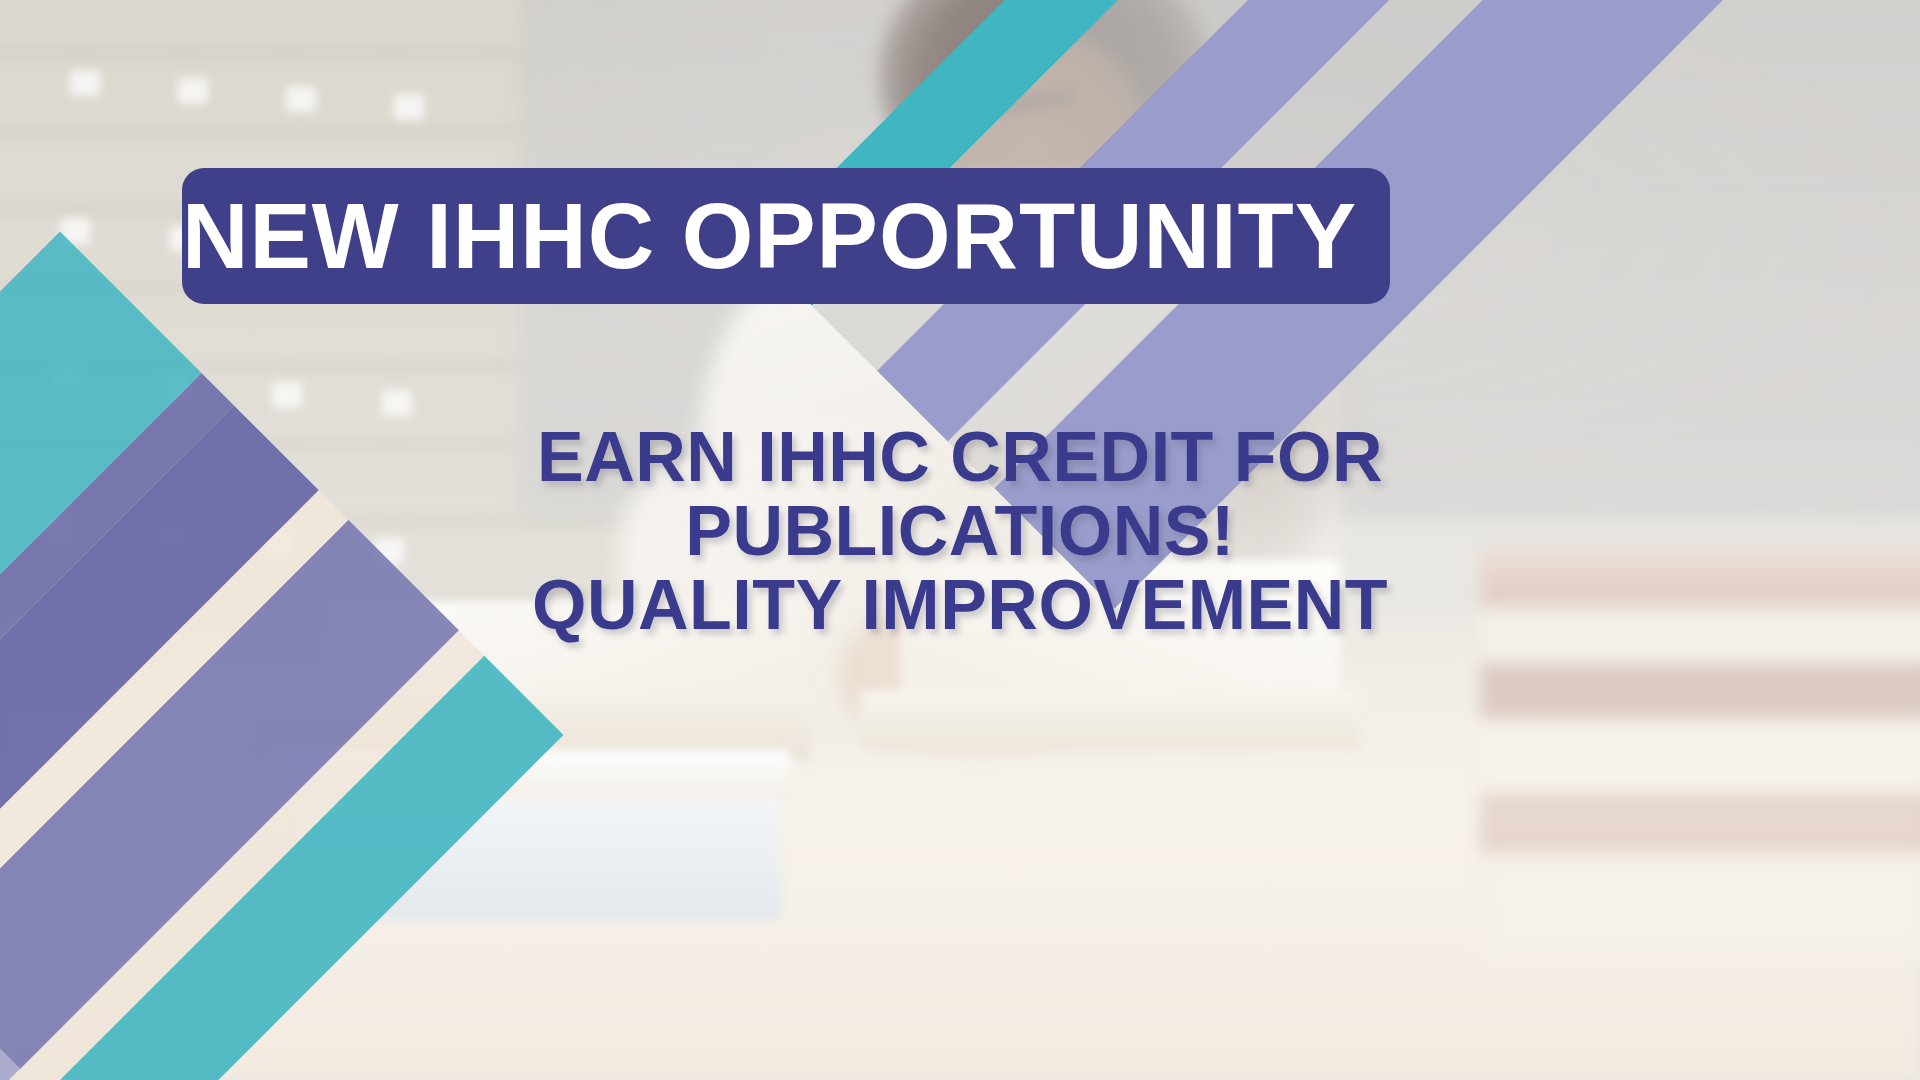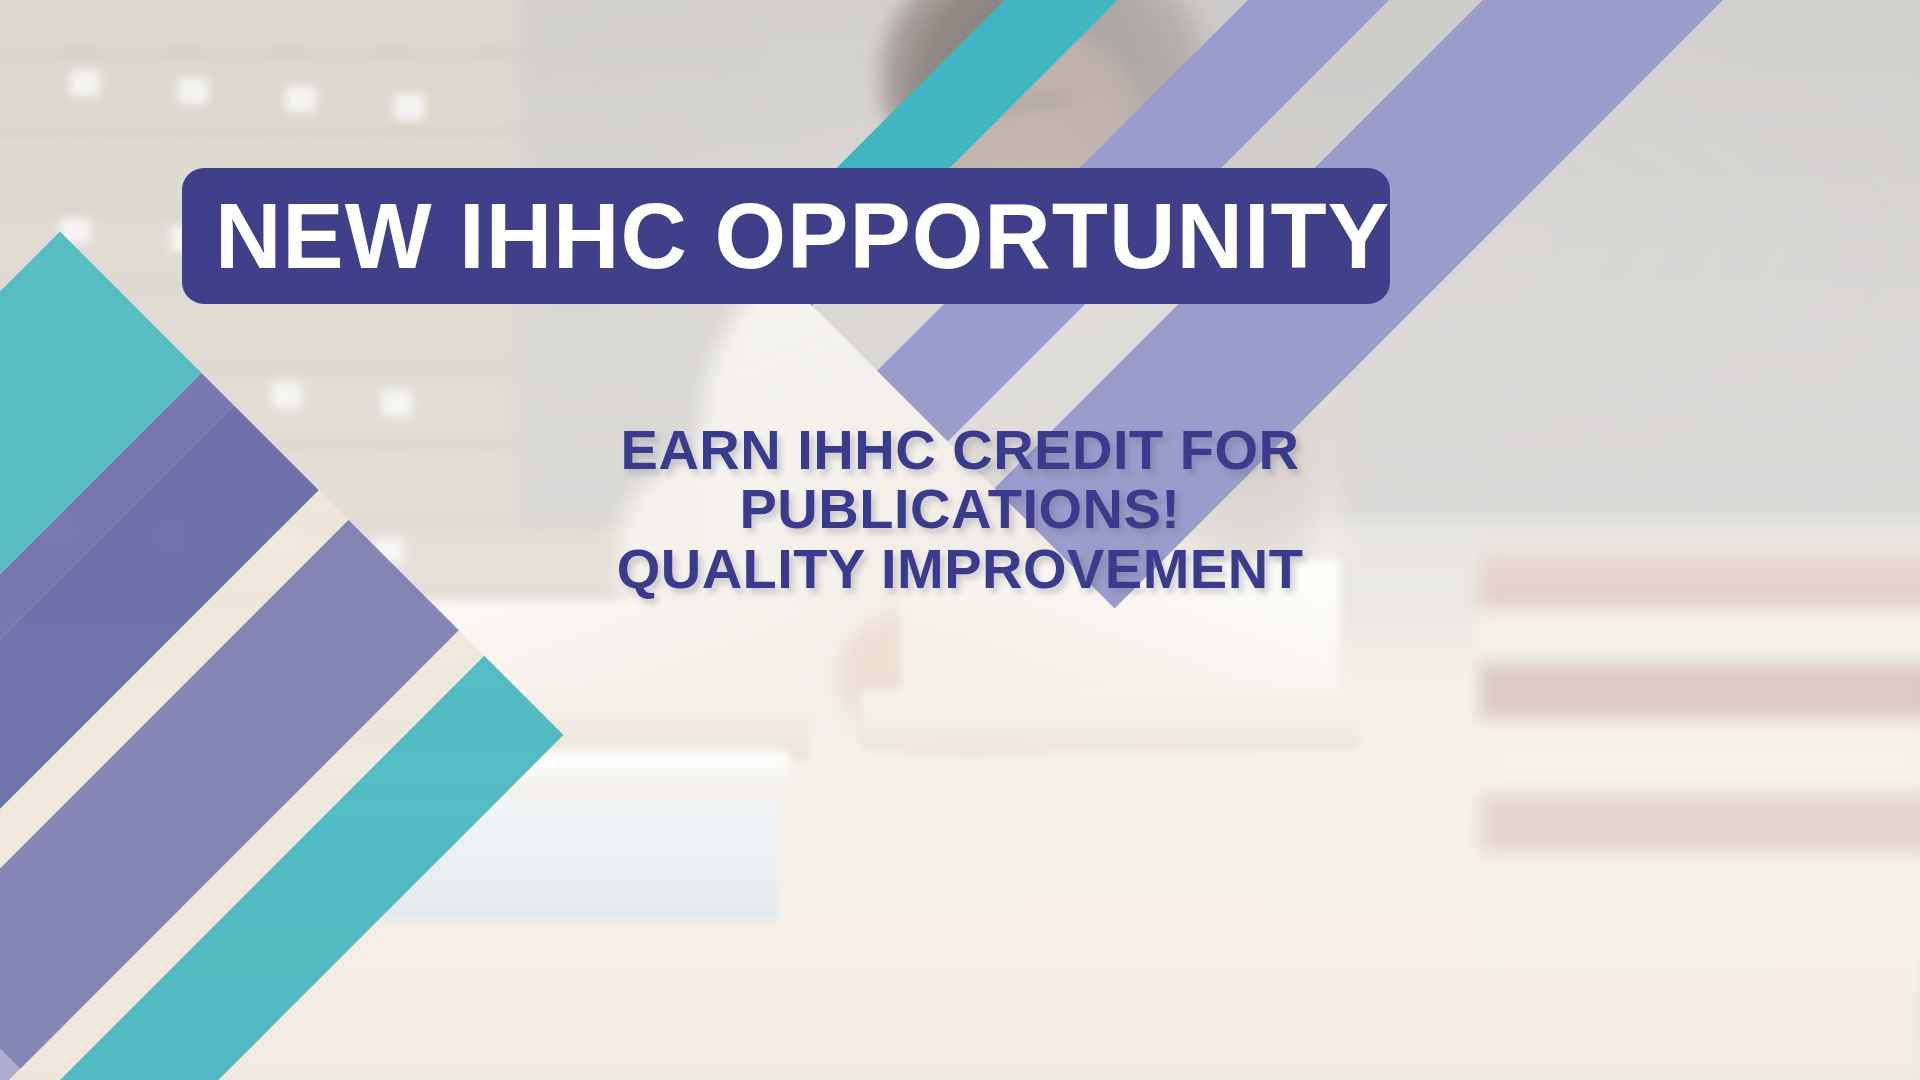--- a/index.html
+++ b/index.html
@@ -226,21 +226,21 @@
   .banner {
     position: absolute;
     left: 182px;
     top: 168px;
     width: 1208px;
     height: 136px;
     background: #3f4089;
     border-radius: 22px;
     display: flex;
     align-items: center;
-    justify-content: flex-end;
+    justify-content: flex-start;
   }
   .banner-text {
     font-family: "Liberation Sans Narrow", "Liberation Sans", sans-serif;
     font-weight: bold;
     font-size: 92px;
     line-height: 1;
     letter-spacing: 1px;
     color: #ffffff;
     white-space: nowrap;
     transform: scaleX(1.0);
@@ -249,21 +249,21 @@
   
   .headline {
     position: absolute;
     left: 0;
     right: 0;
     top: 420px;
     text-align: center;
     color: #3a3b8c;
     font-family: "Liberation Sans Narrow", "Liberation Sans", sans-serif;
     font-weight: bold;
-    font-size: 56px;
+    font-size: 70px;
     line-height: 1.06;
     letter-spacing: 0.5px;
     text-shadow: 4px 5px 6px rgba(90,90,110,0.28);
   }
   .headline .hl-line { display: block; white-space: nowrap; }
 </style>
 </head>
 <body>
 
 <div id="poster">

